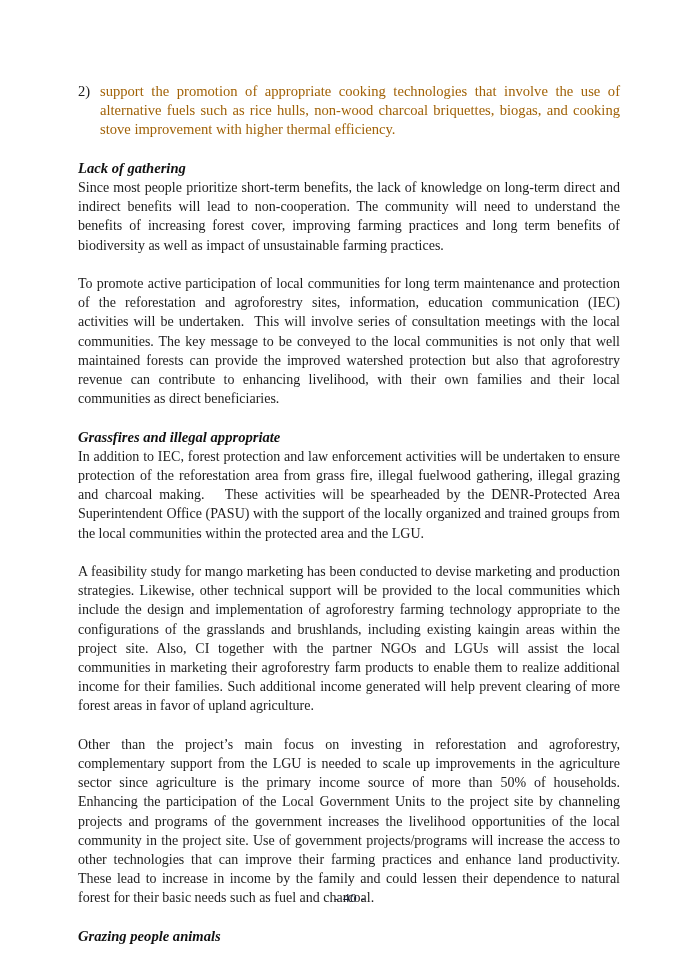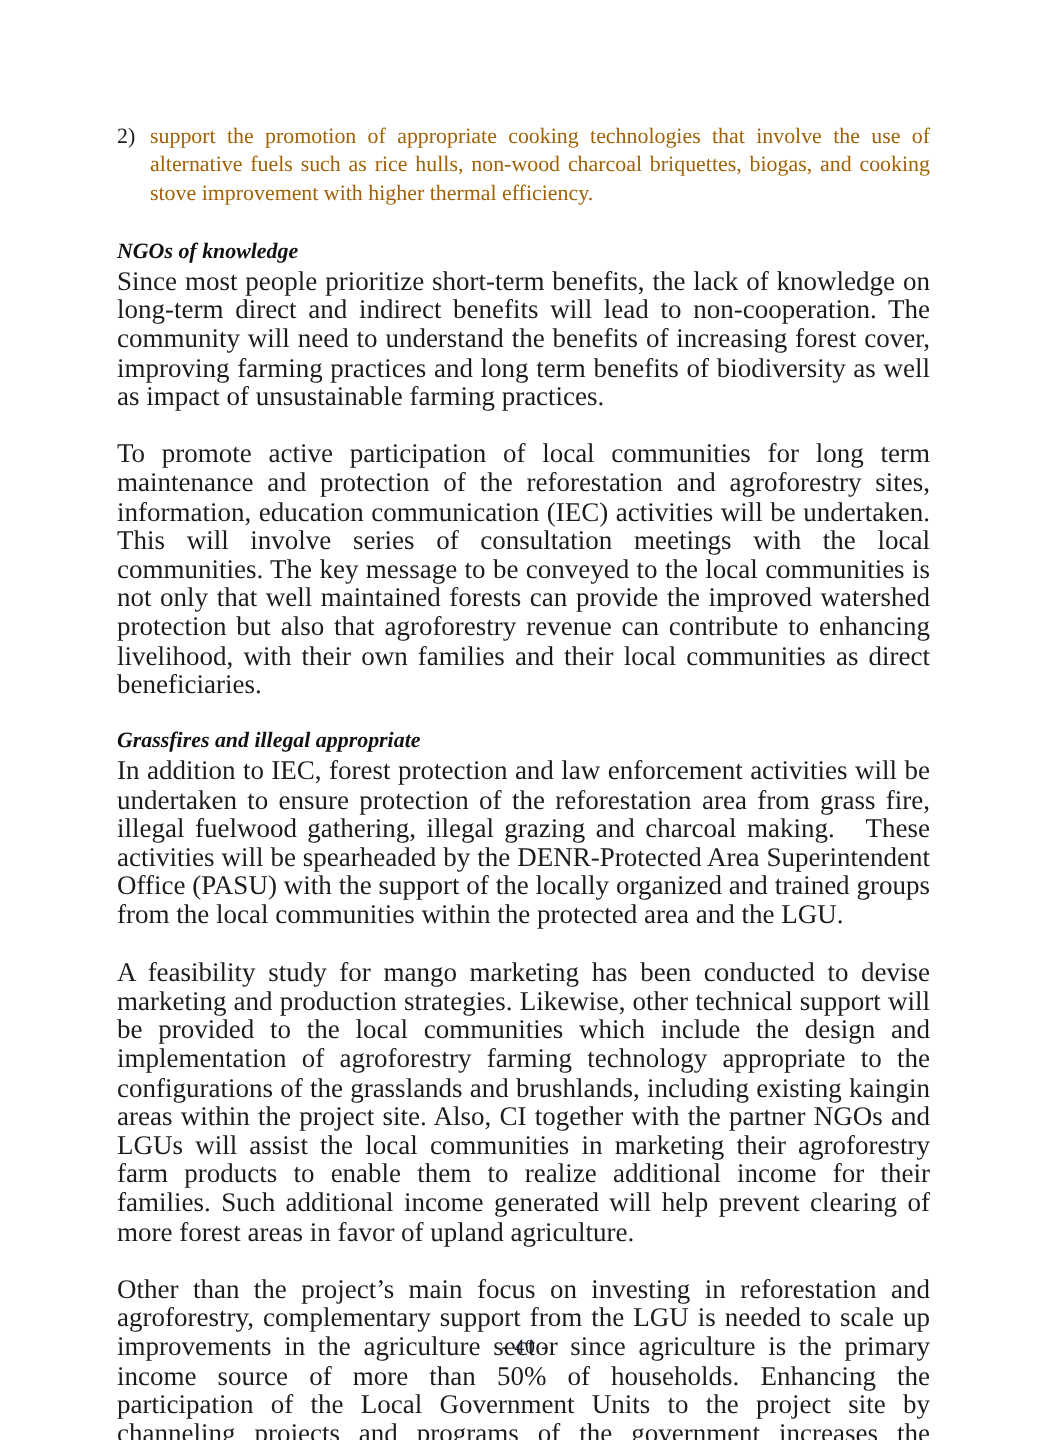--- a/index.html
+++ b/index.html
@@ -17,21 +17,21 @@
   }
   .page {
     position: relative;
     width: 700px;
     height: 960px;
     box-sizing: border-box;
     padding: 82px 80px 0 78px;
     background: #ffffff;
   }
   .body-text {
-    font-size: 18px;
+    font-size: 14px;
     line-height: 19.2px;
     text-align: justify;
     text-justify: inter-word;
     color: #1c1c1c;
     margin: 0;
     -webkit-font-smoothing: antialiased;
   }
   .numbered-item {
     display: flex;
     align-items: flex-start;
@@ -82,21 +82,21 @@
 
 <div class="page">
 
   <div class="numbered-item">
     <span class="marker">2)</span>
     <span class="item-body nowrap-sp">support the promotion of appropriate cooking technologies that involve the use of alternative fuels such as rice hulls, non-wood charcoal briquettes, biogas, and cooking stove improvement with higher thermal efficiency.</span>
   </div>
 
   <div class="gap"></div>
 
-  <div class="section-heading">NGOs of knowledge</div>
+  <div class="section-heading">Lack of gathering</div>
   <p class="body-text nowrap-sp">Since most people prioritize short-term benefits, the lack of knowledge on long-term direct and indirect benefits will lead to non-cooperation. The community will need to understand the benefits of increasing forest cover, improving farming practices and long term benefits of biodiversity as well as impact of unsustainable farming practices.</p>
 
   <div class="gap"></div>
 
   <p class="body-text nowrap-sp">To promote active participation of local communities for long term maintenance and protection of the reforestation and agroforestry sites, information, education communication (IEC) activities will be undertaken.  This will involve series of consultation meetings with the local communities. The key message to be conveyed to the local communities is not only that well maintained forests can provide the improved watershed protection but also that agroforestry revenue can contribute to enhancing livelihood, with their own families and their local communities as direct beneficiaries.</p>
 
   <div class="gap"></div>
 
   <div class="section-heading">Grassfires and illegal appropriate</div>
   <p class="body-text nowrap-sp">In addition to IEC, forest protection and law enforcement activities will be undertaken to ensure protection of the reforestation area from grass fire, illegal fuelwood gathering, illegal grazing and charcoal making.   These activities will be spearheaded by the DENR-Protected Area Superintendent Office (PASU) with the support of the locally organized and trained groups from the local communities within the protected area and the LGU.</p>

